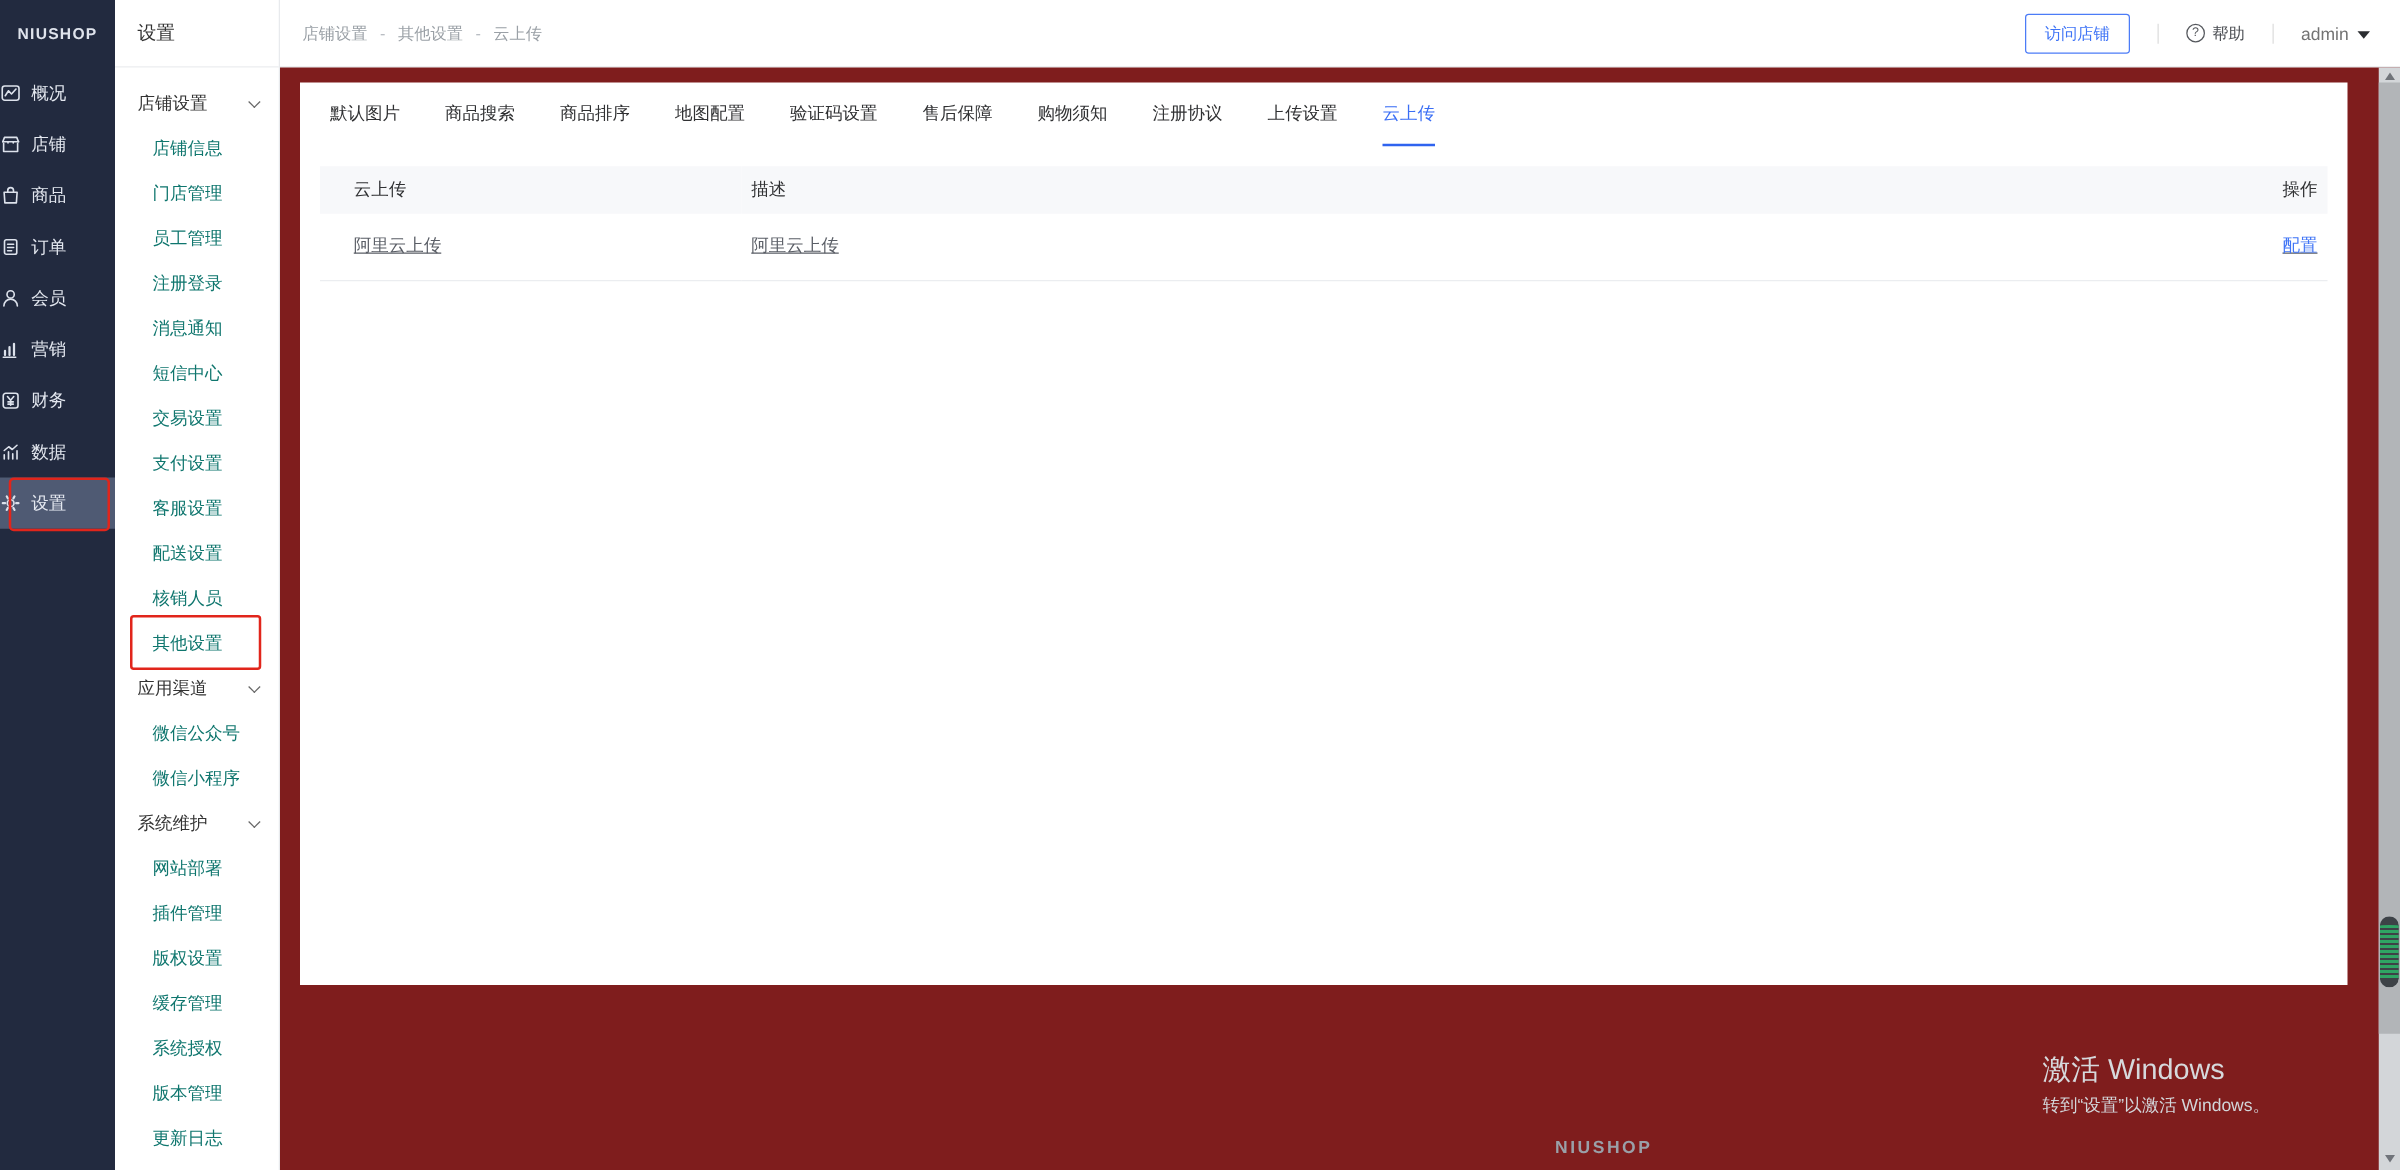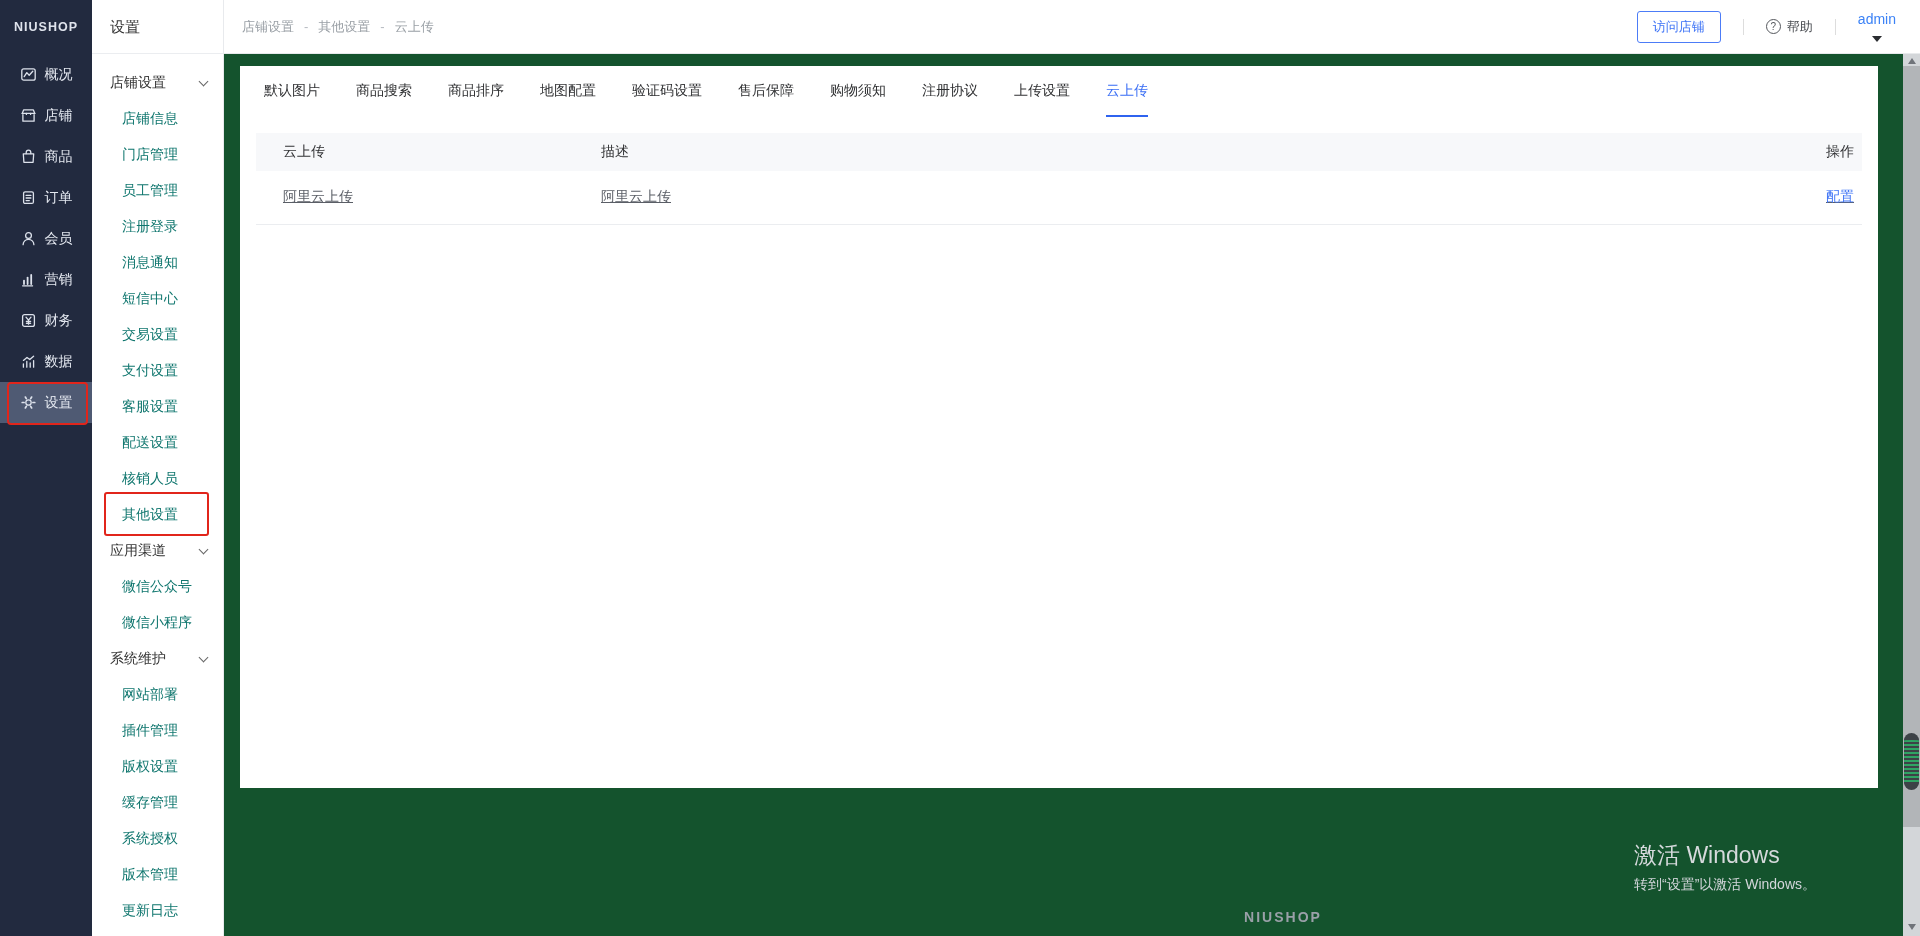--- a/index.html
+++ b/index.html
@@ -4,21 +4,21 @@
 <style>
   * { margin:0; padding:0; box-sizing:border-box; }
   html,body { width:1920px; height:936px; overflow:hidden; }
   body { font-family:"Liberation Sans","DejaVu Sans",sans-serif; background:#eef0f3; position:relative; font-size:14px; }
 
   
   .sidebar { position:absolute; left:0; top:0; width:92px; height:936px; background:#222a3f; z-index:5; }
   .logo { height:54px; display:flex; align-items:center; justify-content:center;
           color:#dfe3ec; font-size:12.5px; font-weight:bold; letter-spacing:1px; }
   .nav-list { list-style:none; }
-  .nav-item { position:relative; height:41px; display:flex; align-items:center; justify-content:center;
+  .nav-item { position:relative; height:41px; display:flex; align-items:center; 
               gap:8px; color:#e4e8f0; font-size:14px; cursor:pointer; }
   .nav-item .nico { width:17px; height:17px; display:inline-flex; }
   .nav-item .nico svg { width:17px; height:17px; fill:none; stroke:#dde2ec; stroke-width:1.3;
                         stroke-linecap:round; stroke-linejoin:round; }
   .nav-item.active { background:#4f5a73; }
   .nav-item.annotated::after { content:""; position:absolute; left:7px; right:4px; top:0; bottom:-2px;
               border:2.5px solid #e1251b; border-radius:4px; pointer-events:none; }
 
   
   .submenu { position:absolute; left:92px; top:0; width:132px; height:936px; background:#ffffff;
@@ -42,26 +42,26 @@
   .crumb-sep { margin:0 10px; color:#b6bbc1; }
   .crumb-sep:empty { margin:0; }
   .topbar-right { margin-left:auto; display:flex; align-items:center; }
   .visit-btn { border:1px solid #4c7cf7; color:#3f74f6; background:#fff; font-size:13px;
                padding:6px 15px; border-radius:3px; cursor:pointer;
                font-family:"Liberation Sans","DejaVu Sans",sans-serif;margin-left:14px; }
   .tb-divider { width:1px; height:16px; background:#ddd; margin:0 22px; }
   .help { display:flex; align-items:center; gap:6px; color:#4a4d52; font-size:13px; cursor:pointer; }
   .help-circle { width:15px; height:15px; border:1.2px solid #55585d; border-radius:50%;
                  display:inline-flex; align-items:center; justify-content:center; font-size:10px; color:#55585d; }
-  .admin { display:flex; align-items:center; gap:7px; color:#3b82f6; font-size:14px; cursor:pointer;flex-direction:column; }
+  .admin { display:flex; align-items:center; gap:7px; color:#737373; font-size:14px; cursor:pointer; }
   .caret { width:0; height:0; border-left:5px solid transparent; border-right:5px solid transparent;
            border-top:6px solid #2b2d31; margin-top:2px; }
 
   
-  .main { position:absolute; left:224px; top:54px; right:0; bottom:0; background:#14532d;padding-left:48px; }
+  .main { position:absolute; left:224px; top:54px; right:0; bottom:0; background:#7f1d1d;padding-left:48px; }
   .card { position:absolute; left:16px; top:12px; width:1638px; height:722px; background:#fff; }
 
   .tabs { display:flex; padding:16px 16px 0 24px; }
   .tab { margin-right:36px; font-size:14px; color:#303133; padding-bottom:15px; cursor:pointer;
          border-bottom:2.5px solid transparent; }
   .tab.active { color:#3a6ef5; border-bottom-color:#2f63ef; }
 
   .cloud-table { width:calc(100% - 32px); margin:16px 16px 0; border-collapse:collapse; table-layout:fixed; }
   .cloud-table col.c1 { width:337px; } .cloud-table col.c3 { width:110px; }
   .cloud-table th { background:#f7f8fa; height:38px; font-weight:normal; font-size:14px; color:#303133;

